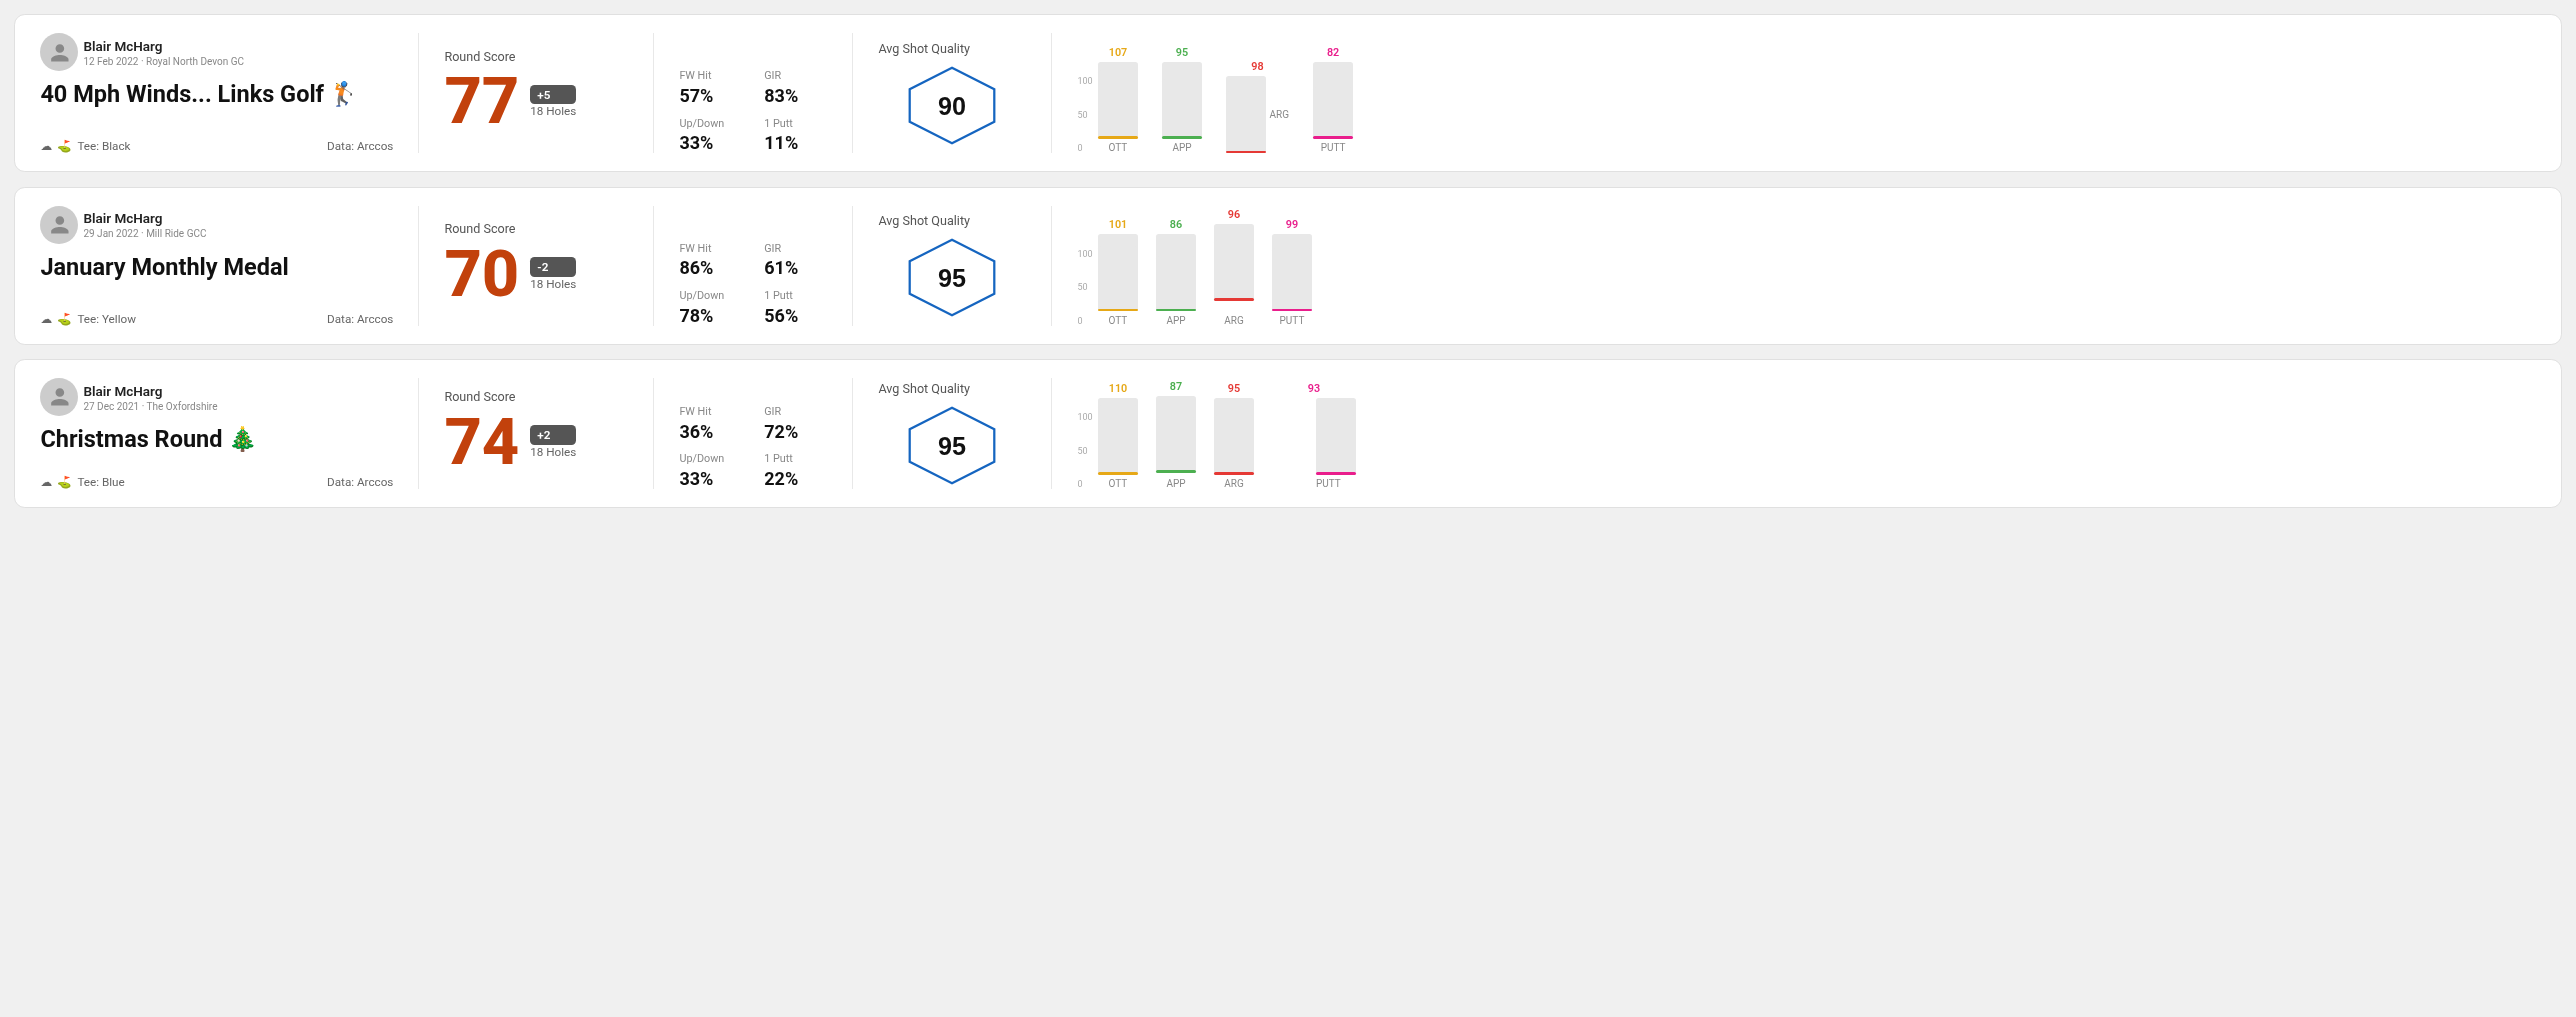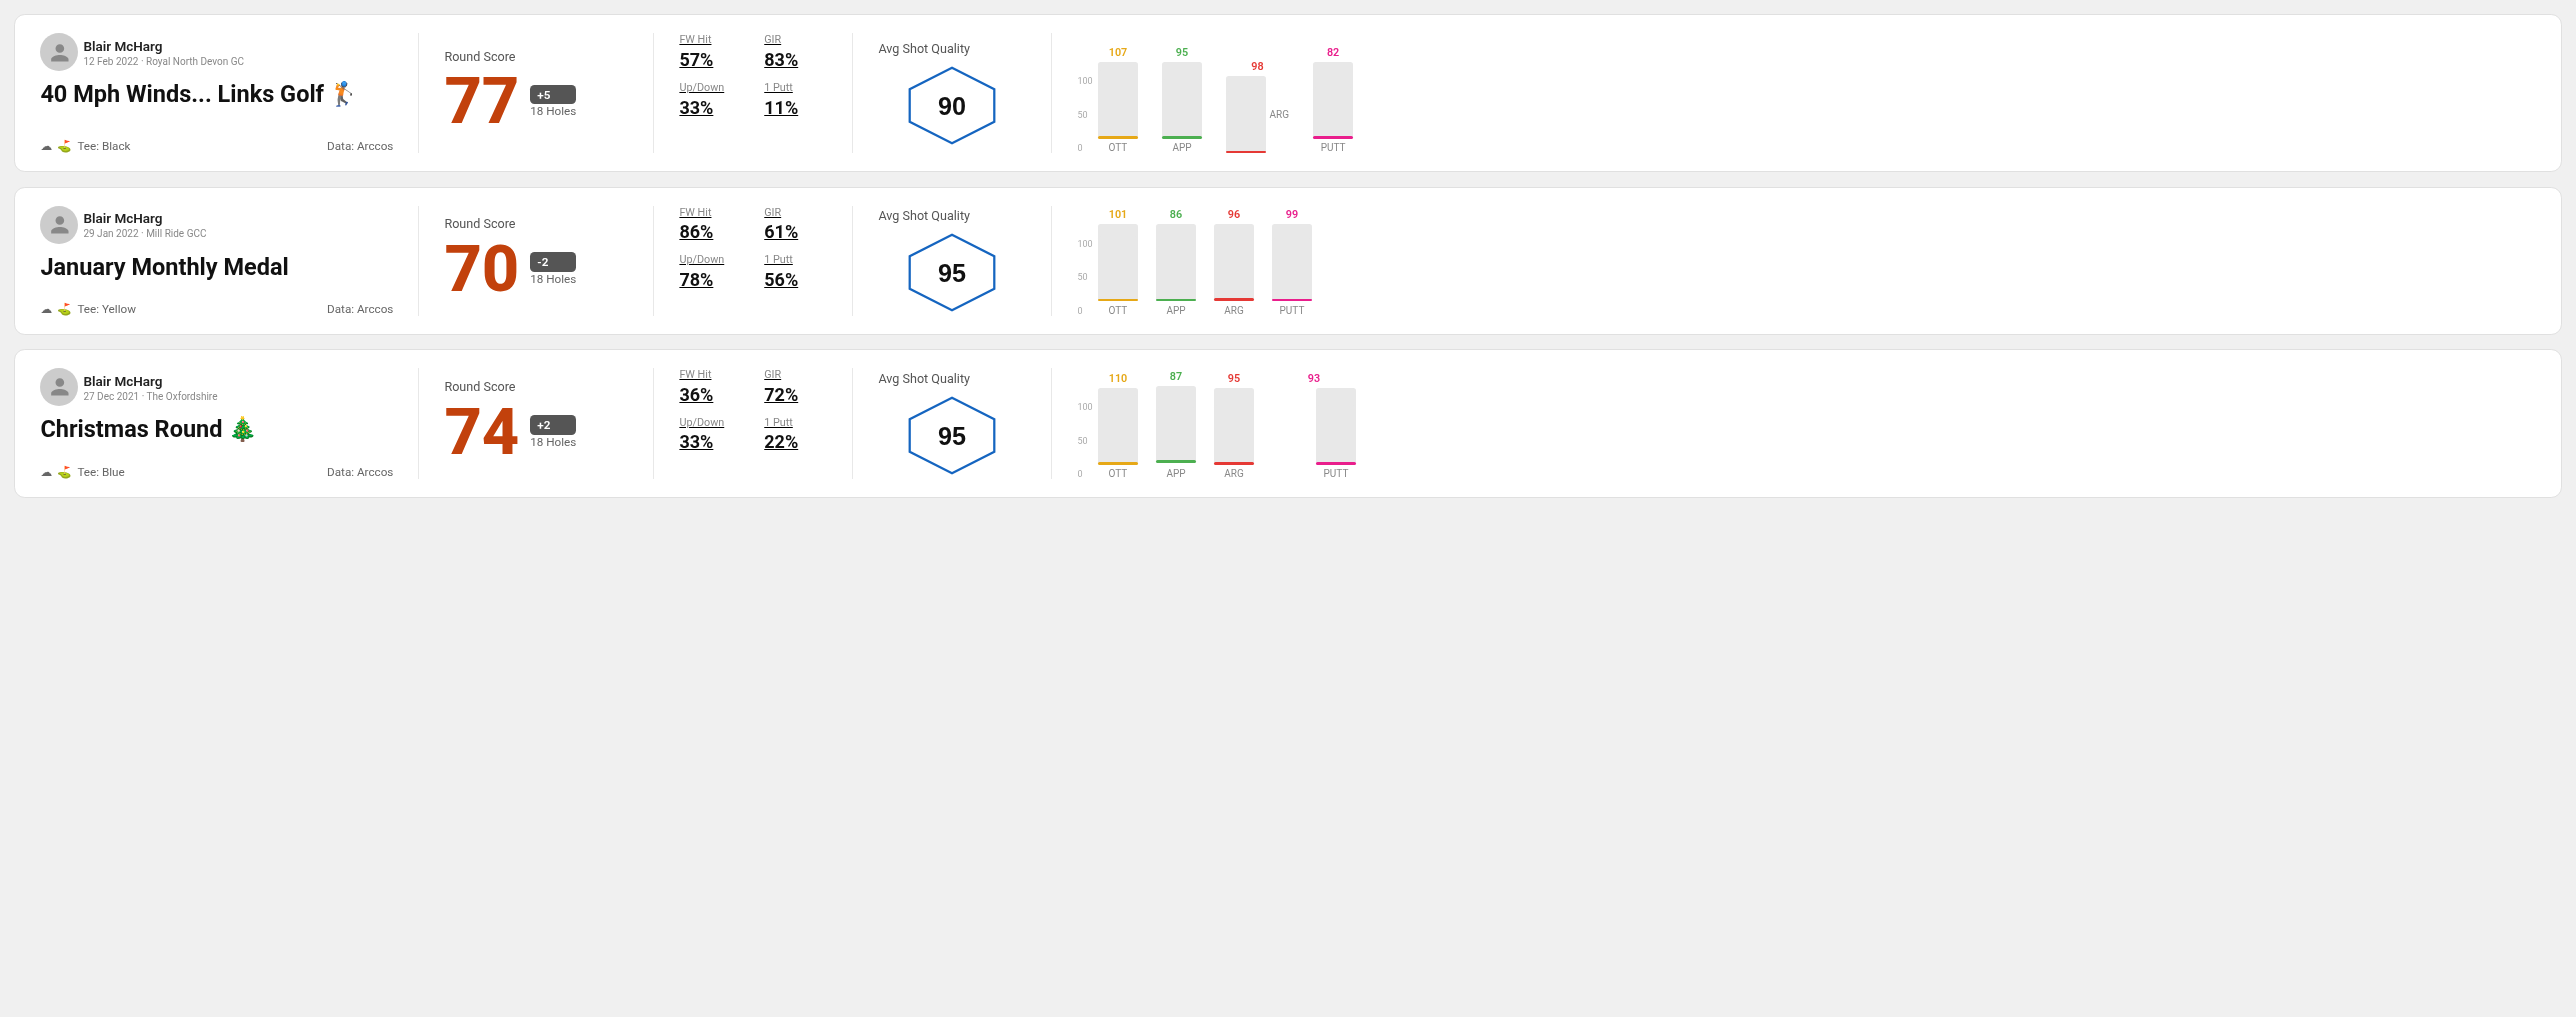--- a/index.html
+++ b/index.html
@@ -113,22 +113,21 @@
     .holes-label {
       font-size: 11.7px;
       color: #666;
     }
     .stats-section {
       flex: 0 0 199px;
       padding: 0 25px;
       border-right: 0.9px solid #e8e8e8;
       display: flex;
       flex-direction: column;
-      justify-content: flex-start;
-      text-decoration: underline;
+      justify-content: flex-end;
     }
     .stats-grid {
       display: grid;
       grid-template-columns: 1fr 1fr;
       gap: 10.8px 21.7px;
     }
     .stat-item {}
     .stat-label {
       font-size: 10.8px;
       color: #888;
@@ -381,21 +380,21 @@
       </div>
       <div style="display:flex;flex-direction:column;align-items:center;gap:3.6px;position:relative;">
         <span style="font-size:10.8px;font-weight:600;color:#4caf50;position:absolute;top:-16px;left:50%;transform:translateX(-50%);white-space:nowrap;">86</span>
         <div style="width:40px;height:77px;background:#e8e8e8;border-radius:2.7px;position:relative;display:flex;align-items:flex-end;">
           <div style="width:100%;height:55px;background:#e8e8e8;border-radius:2.7px;position:relative;">
             <div style="position:absolute;bottom:0;left:0;right:0;height:2.7px;background:#4caf50;border-radius:1.8px;"></div>
           </div>
         </div>
         <span style="font-size:10px;color:#888;">APP</span>
       </div>
-      <div style="display:flex;flex-direction:column;align-items:center;gap:4px;position:relative;">
+      <div style="display:flex;flex-direction:column;align-items:center;gap:14px;position:relative;">
         <span style="font-size:10.8px;font-weight:600;color:#e53935;position:absolute;top:-16px;left:50%;transform:translateX(-50%);white-space:nowrap;">96</span>
         <div style="width:40px;height:77px;background:#e8e8e8;border-radius:2.7px;position:relative;display:flex;align-items:flex-end;">
           <div style="width:100%;height:61px;background:#e8e8e8;border-radius:2.7px;position:relative;">
             <div style="position:absolute;bottom:0;left:0;right:0;height:2.7px;background:#e53935;border-radius:1.8px;"></div>
           </div>
         </div>
         <span style="font-size:10px;color:#888;">ARG</span>
       </div>
       <div style="display:flex;flex-direction:column;align-items:center;gap:3.6px;position:relative;">
         <span style="font-size:10.8px;font-weight:600;color:#e91e8c;position:absolute;top:-16px;left:50%;transform:translateX(-50%);white-space:nowrap;">99</span>
@@ -510,21 +509,21 @@
       </div>
       <div style="display:flex;flex-direction:column;align-items:center;gap:3.6px;position:relative;">
         <span style="font-size:10.8px;font-weight:600;color:#e53935;position:absolute;top:-16px;left:50%;transform:translateX(-50%);white-space:nowrap;">95</span>
         <div style="width:40px;height:77px;background:#e8e8e8;border-radius:2.7px;position:relative;display:flex;align-items:flex-end;">
           <div style="width:100%;height:60px;background:#e8e8e8;border-radius:2.7px;position:relative;">
             <div style="position:absolute;bottom:0;left:0;right:0;height:2.7px;background:#e53935;border-radius:1.8px;"></div>
           </div>
         </div>
         <span style="font-size:10px;color:#888;">ARG</span>
       </div>
-      <div style="display:flex;flex-direction:column;align-items:center;gap:3.6px;position:relative;padding-left:44px;">
+      <div style="display:flex;flex-direction:column;align-items:flex-start;gap:3.6px;position:relative;padding-left:44px;">
         <span style="font-size:10.8px;font-weight:600;color:#e91e8c;position:absolute;top:-16px;left:50%;transform:translateX(-50%);white-space:nowrap;">93</span>
         <div style="width:40px;height:77px;background:#e8e8e8;border-radius:2.7px;position:relative;display:flex;align-items:flex-end;">
           <div style="width:100%;height:60px;background:#e8e8e8;border-radius:2.7px;position:relative;">
             <div style="position:absolute;bottom:0;left:0;right:0;height:2.7px;background:#e91e8c;border-radius:1.8px;"></div>
           </div>
         </div>
         <span style="font-size:10px;color:#888;">PUTT</span>
       </div>
             </div>
           </div>

